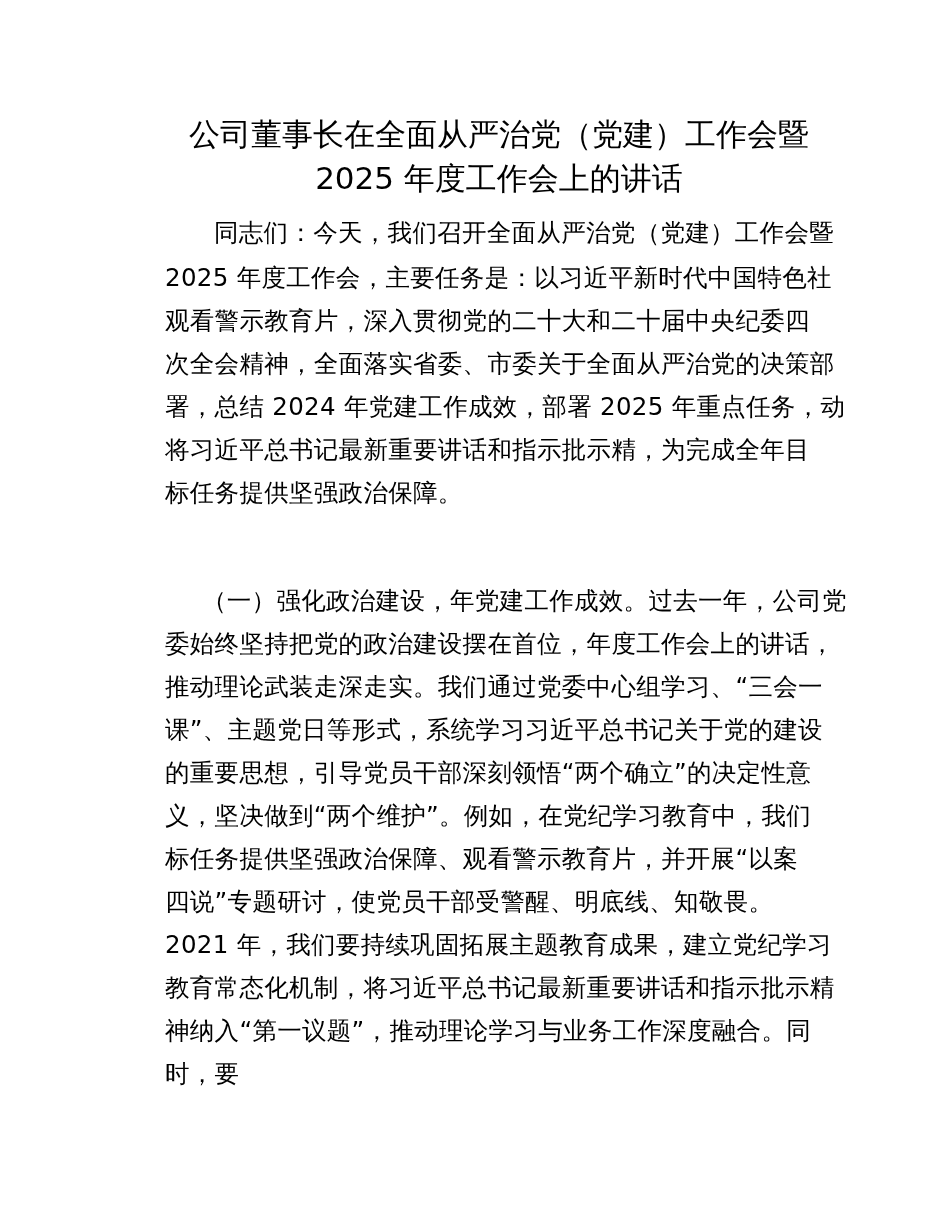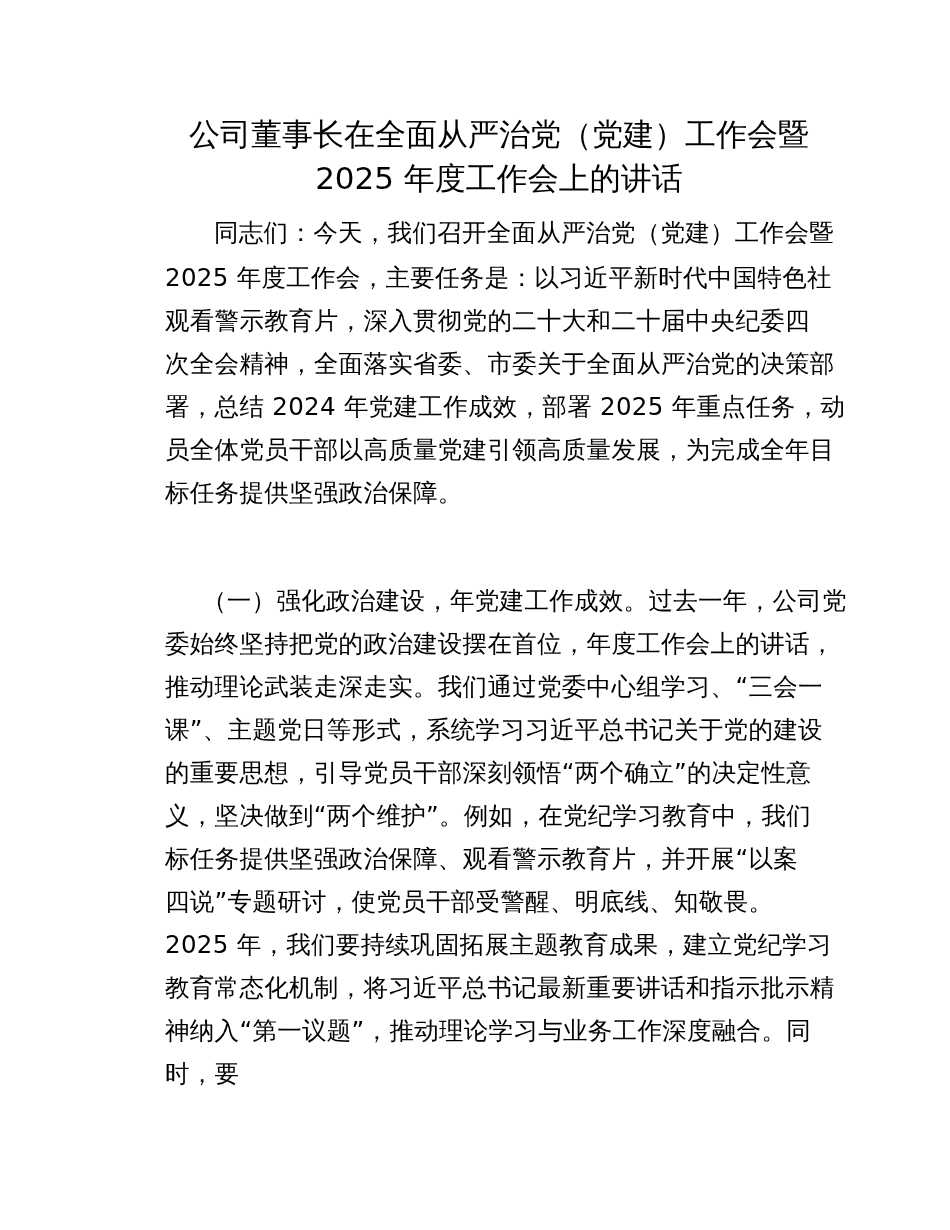--- a/index.html
+++ b/index.html
@@ -54,33 +54,33 @@
     <span class="tline">公司董事长在全面从严治党（党建）工作会暨</span>
     <span class="tline">2025 年度工作会上的讲话</span>
   </h1>
 
   <div>
     <div class="line indent" style="top:220px">同志们：今天，我们召开全面从严治党（党建）工作会暨</div>
     <div class="line" style="top:263px">2025 年度工作会，主要任务是：以习近平新时代中国特色社</div>
     <div class="line" style="top:306px">观看警示教育片，深入贯彻党的二十大和二十届中央纪委四</div>
     <div class="line" style="top:349px">次全会精神，全面落实省委、市委关于全面从严治党的决策部</div>
     <div class="line" style="top:392px">署，总结 2024 年党建工作成效，部署 2025 年重点任务，动</div>
-    <div class="line" style="top:435px">员全体党员干部以高质量党建引领高质量发展，为完成全年目</div>
+    <div class="line" style="top:435px">将习近平总书记最新重要讲话和指示批示精，为完成全年目</div>
     <div class="line" style="top:478px">标任务提供坚强政治保障。</div>
   </div>
 
 
   <div>
     <div class="line" style="top:586px; left:178px">（一）强化政治建设，年党建工作成效。过去一年，公司党</div>
     <div class="line" style="top:629px">委始终坚持把党的政治建设摆在首位，年度工作会上的讲话，</div>
     <div class="line" style="top:672px">推动理论武装走深走实。我们通过党委中心组学习、“三会一</div>
     <div class="line" style="top:715px">课”、主题党日等形式，系统学习习近平总书记关于党的建设</div>
     <div class="line" style="top:758px">的重要思想，引导党员干部深刻领悟“两个确立”的决定性意</div>
     <div class="line" style="top:801px">义，坚决做到“两个维护”。例如，在党纪学习教育中，我们</div>
     <div class="line" style="top:844px">标任务提供坚强政治保障、观看警示教育片，并开展“以案</div>
     <div class="line" style="top:887px">四说”专题研讨，使党员干部受警醒、明底线、知敬畏。</div>
-    <div class="line" style="top:930px">2025 年，我们要持续巩固拓展主题教育成果，建立党纪学习</div>
+    <div class="line" style="top:930px">2021 年，我们要持续巩固拓展主题教育成果，建立党纪学习</div>
     <div class="line" style="top:973px">教育常态化机制，将习近平总书记最新重要讲话和指示批示精</div>
     <div class="line" style="top:1016px">神纳入“第一议题”，推动理论学习与业务工作深度融合。同</div>
     <div class="line" style="top:1059px">时，要</div>
   </div>
 
 </div>
 
 </body></html>

